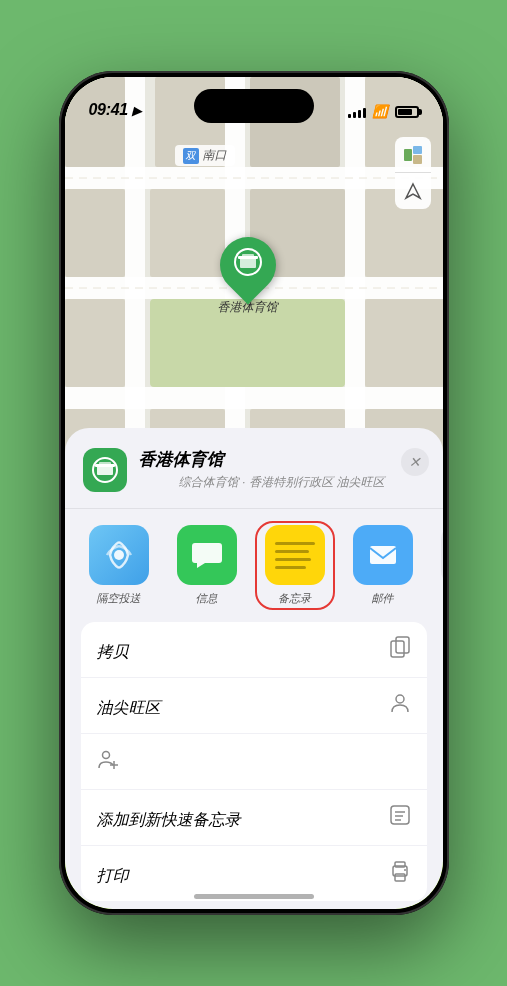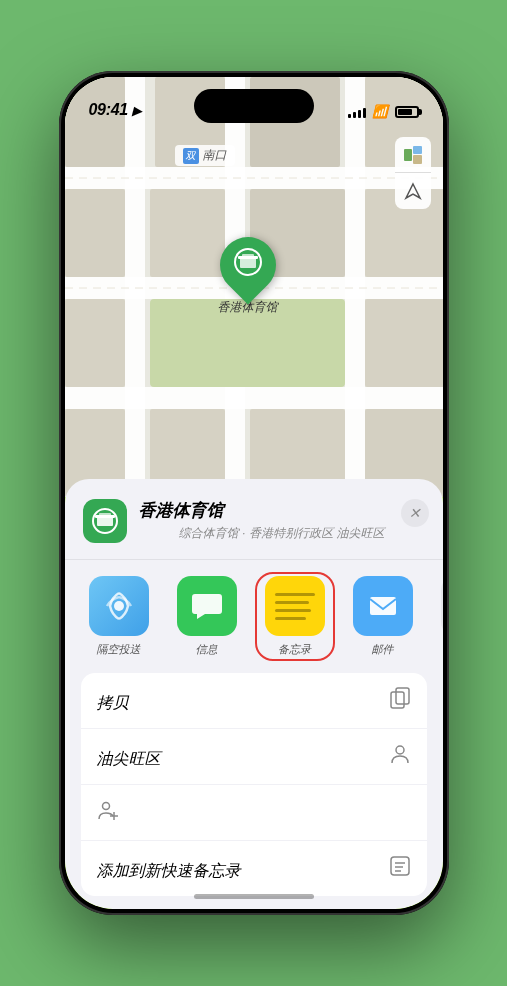--- a/index.html
+++ b/index.html
@@ -518,20 +518,31 @@
           <span class="action-icon">
             <svg width="22" height="22" viewBox="0 0 22 22">
               <rect x="2" y="2" width="18" height="18" rx="3" fill="none" stroke="#888" stroke-width="1.5"></rect>
               <line x1="6" y1="8" x2="16" y2="8" stroke="#888" stroke-width="1.5"></line>
               <line x1="6" y1="12" x2="14" y2="12" stroke="#888" stroke-width="1.5"></line>
               <line x1="6" y1="16" x2="12" y2="16" stroke="#888" stroke-width="1.5"></line>
             </svg>
           </span>
         </div>
 
+        <div class="action-item">
+          <span class="action-label">打印</span>
+          <span class="action-icon">
+            <svg width="22" height="22" viewBox="0 0 22 22">
+              <rect x="4" y="6" width="14" height="10" rx="2" fill="none" stroke="#888" stroke-width="1.5"></rect>
+              <rect x="6" y="14" width="10" height="7" rx="1" fill="none" stroke="#888" stroke-width="1.5"></rect>
+              <rect x="6" y="2" width="10" height="5" rx="1" fill="none" stroke="#888" stroke-width="1.5"></rect>
+              <circle cx="16" cy="10" r="1" fill="#888"></circle>
+            </svg>
+          </span>
+        </div>
 
       </div>
 
     </div>
 
     <div class="home-indicator"></div>
   </div>
 </div>
 
 </body></html>

